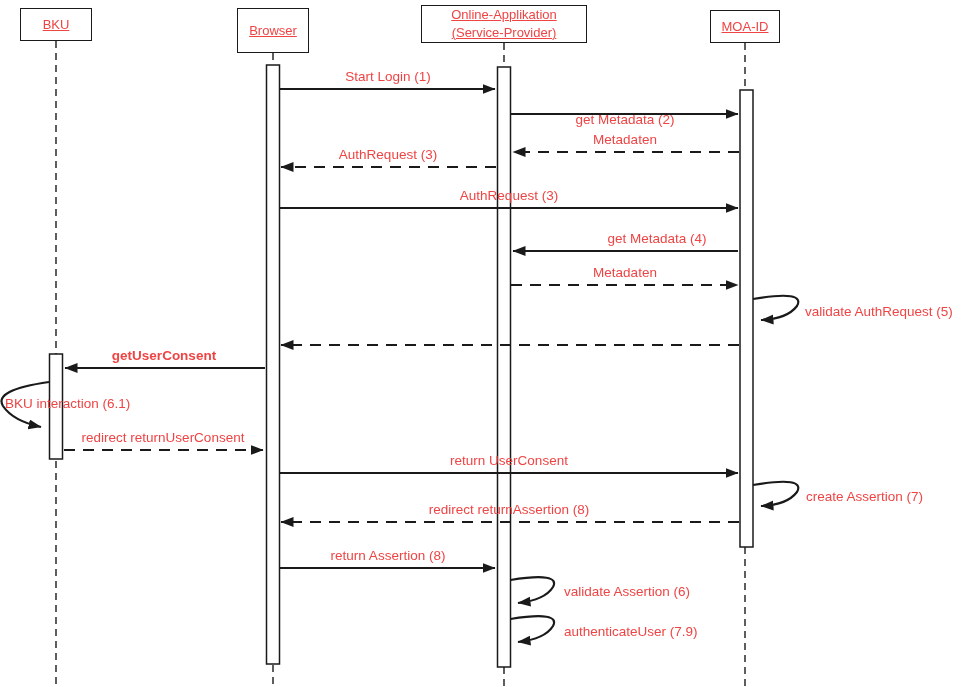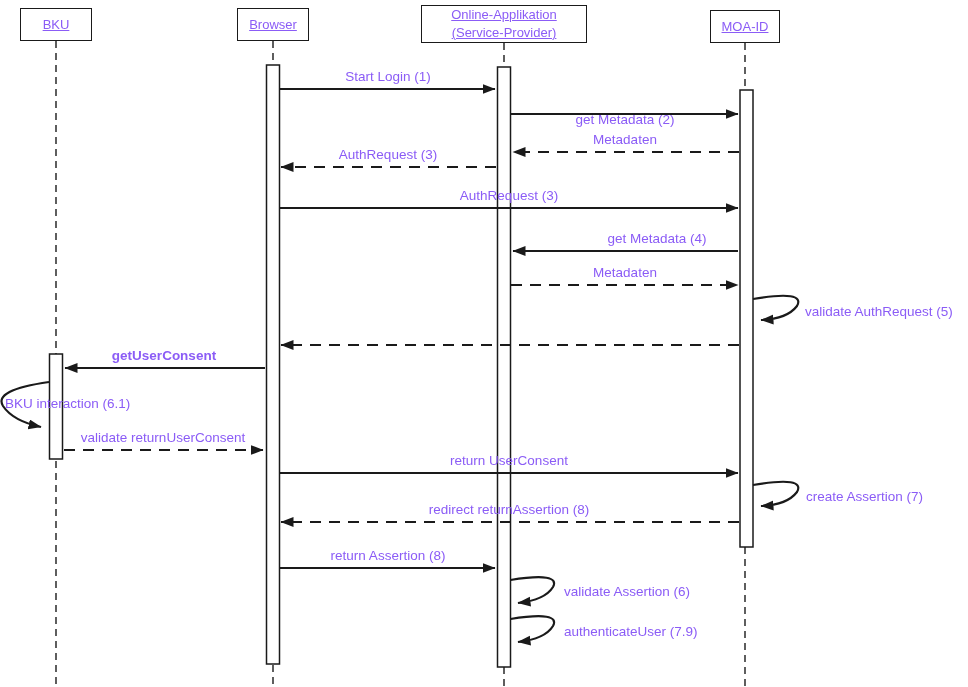--- a/index.html
+++ b/index.html
@@ -6,21 +6,21 @@
     margin: 0;
     padding: 0;
     background: #ffffff;
   }
   #stage {
     position: relative;
     width: 968px;
     height: 687px;
     background: #ffffff;
     font-family: "Liberation Sans", "DejaVu Sans", sans-serif;
-    color: #8b5cf6;
+    color: #ef4444;
     overflow: hidden;
   }
   #diagram-svg {
     position: absolute;
     left: 0;
     top: 0;
   }
   .lifeline {
     stroke: #1a1a1a;
     stroke-width: 1.4;
@@ -106,35 +106,35 @@
     <line class="msg dashed" x1="64" y1="450" x2="263" y2="450" marker-end="url(#arrowhead)"></line>
     <line class="msg" x1="280" y1="473" x2="738" y2="473" marker-end="url(#arrowhead)"></line>
     <path class="loop" d="M 753 485 Q 806 476 797 492 Q 787 505 761 506" marker-end="url(#arrowhead)"></path>
     <line class="msg dashed" x1="739" y1="522" x2="281" y2="522" marker-end="url(#arrowhead)"></line>
     <line class="msg" x1="280" y1="568" x2="495" y2="568" marker-end="url(#arrowhead)"></line>
     <path class="loop" d="M 510.5 580 Q 561 572 553 587 Q 545 600 518 603" marker-end="url(#arrowhead)"></path>
     <path class="loop" d="M 510.5 619 Q 561 611 553 626 Q 545 639 518 642" marker-end="url(#arrowhead)"></path>
   </svg>
 
   <div class="actor-box" style="left:20px; top:8px; width:72px; height:33px;">BKU</div>
-  <div class="actor-box" style="left:237px; top:8px; width:72px; height:33px;">Browser</div>
+  <div class="actor-box" style="left:237px; top:8px; width:72px; height:45px;">Browser</div>
   <div class="actor-box" style="left:421px; top:5px; width:166px; height:38px;">Online-Applikation (Service-Provider)</div>
   <div class="actor-box" style="left:710px; top:10px; width:70px; height:33px;">MOA-ID</div>
 
   <div class="msg-label centered" style="left:388px; top:69px;">Start Login (1)</div>
   <div class="msg-label centered" style="left:625px; top:80px;margin-top:32px;">get Metadata (2)</div>
   <div class="msg-label centered" style="left:625px; top:132px;">Metadaten</div>
   <div class="msg-label centered" style="left:388px; top:147px;">AuthRequest (3)</div>
   <div class="msg-label centered" style="left:509px; top:188px;">AuthRequest (3)</div>
   <div class="msg-label centered" style="left:657px; top:231px;">get Metadata (4)</div>
   <div class="msg-label centered" style="left:625px; top:265px;">Metadaten</div>
   <div class="msg-label" style="left:805px; top:304px;">validate AuthRequest (5)</div>
   <div class="msg-label centered" style="left:164px; top:348px;font-weight:bold;">getUserConsent</div>
   <div class="msg-label" style="left:5px; top:396px;">BKU interaction (6.1)</div>
-  <div class="msg-label centered" style="left:163px; top:430px;">validate returnUserConsent</div>
+  <div class="msg-label centered" style="left:163px; top:430px;">redirect returnUserConsent</div>
   <div class="msg-label centered" style="left:509px; top:453px;">return UserConsent</div>
   <div class="msg-label" style="left:806px; top:489px;">create Assertion (7)</div>
   <div class="msg-label centered" style="left:509px; top:502px;">redirect returnAssertion (8)</div>
   <div class="msg-label centered" style="left:388px; top:548px;">return Assertion (8)</div>
   <div class="msg-label" style="left:564px; top:584px;">validate Assertion (6)</div>
   <div class="msg-label" style="left:564px; top:624px;">authenticateUser (7.9)</div>
 
 </div>
 
 </body></html>

